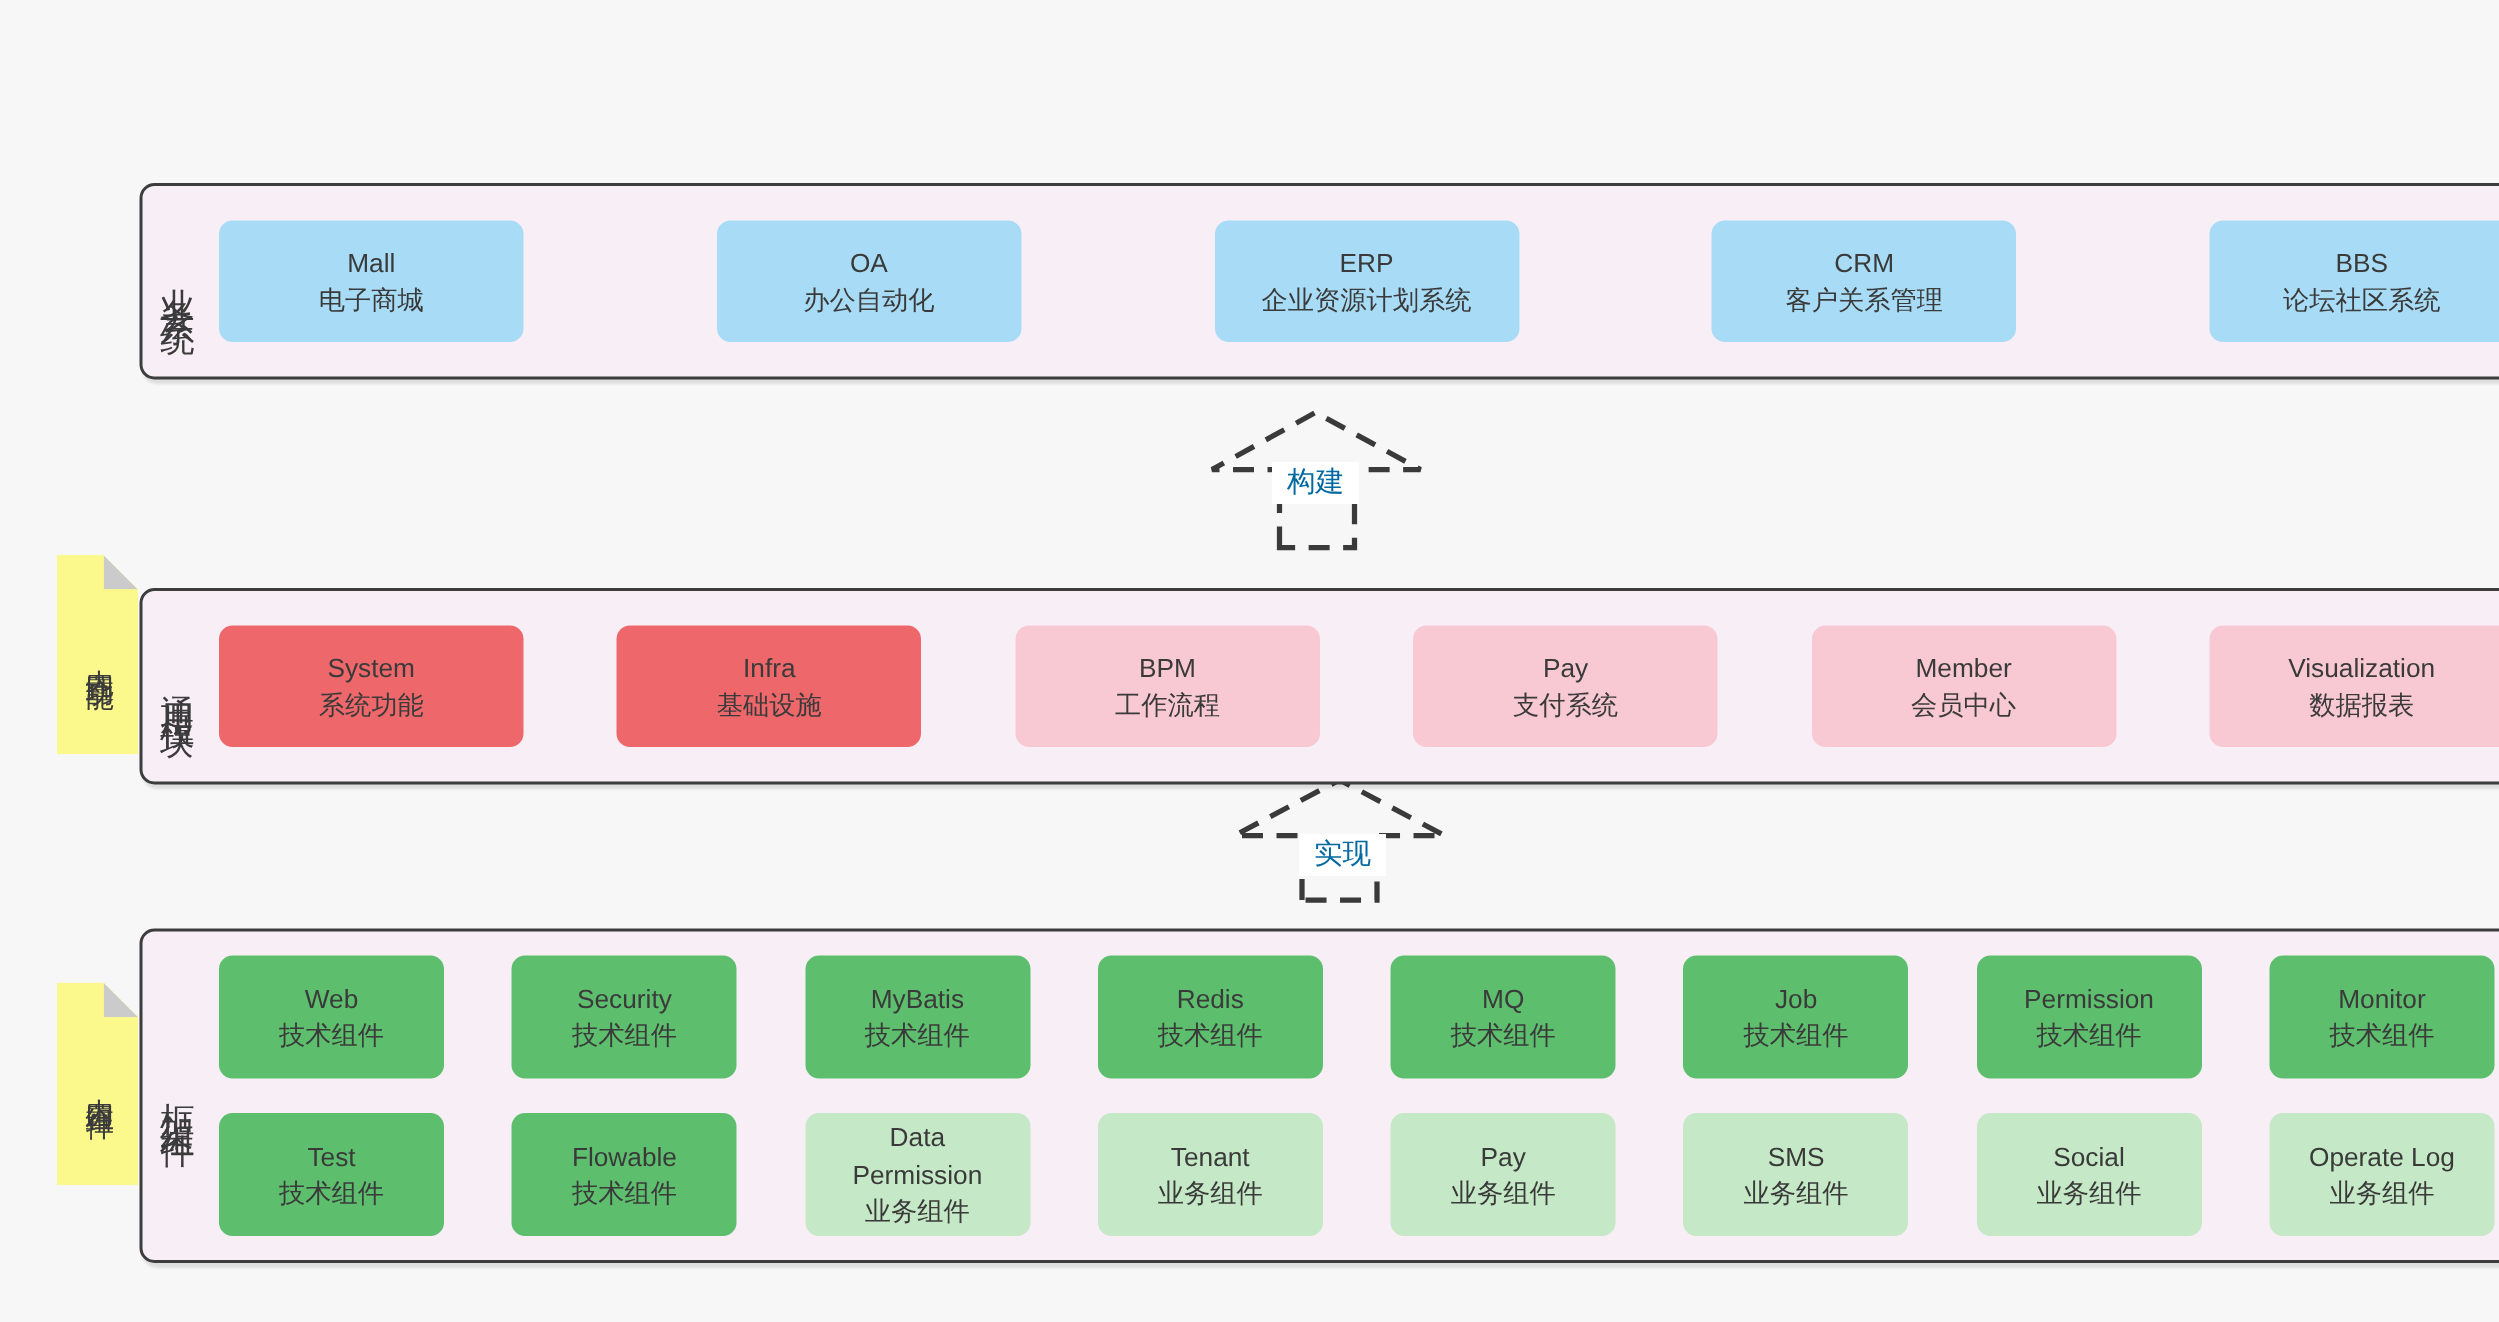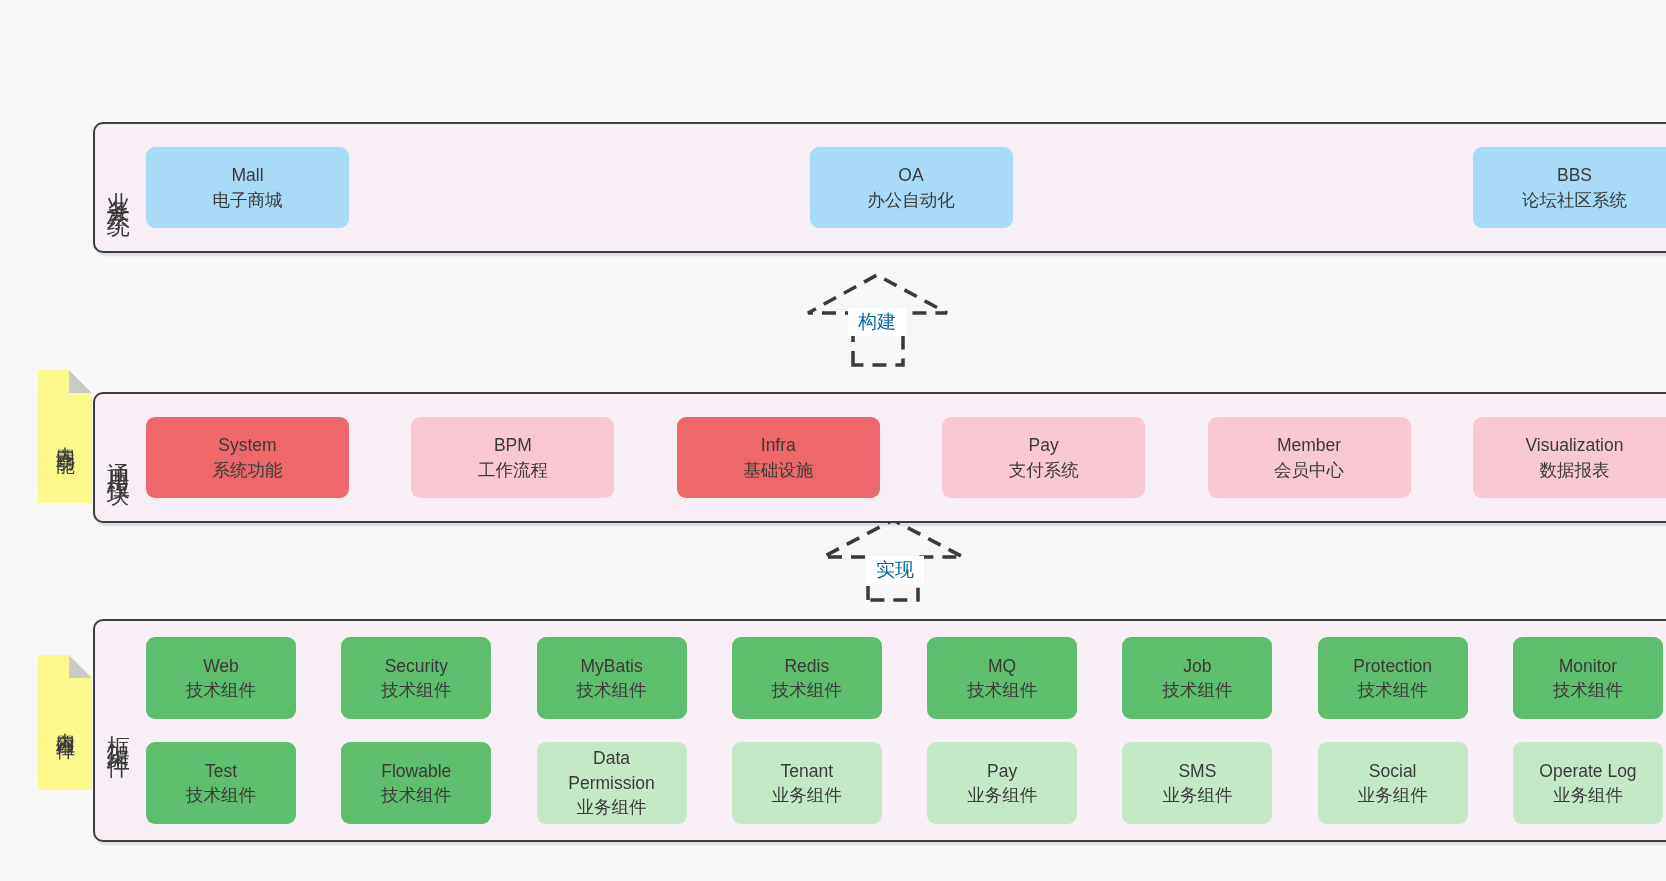--- a/index.html
+++ b/index.html
@@ -114,20 +114,28 @@
     <div class="boxes">
       <div class="box w6 blue">
         <span>Mall</span>
         <span>电子商城</span>
       </div>
       <div class="box w6 blue">
         <span>OA</span>
         <span>办公自动化</span>
       </div>
       <div class="box w6 blue">
+        <span>ERP</span>
+        <span>企业资源计划系统</span>
+      </div>
+      <div class="box w6 blue">
+        <span>CRM</span>
+        <span>客户关系管理</span>
+      </div>
+      <div class="box w6 blue">
         <span>BBS</span>
         <span>论坛社区系统</span>
       </div>
     </div>
   </section>
 
   <svg class="arrow-svg" style="left:798px;top:258px;" width="162" height="112" viewBox="0 0 162 112">
     <path d="M55 107 L55 55 L10 55 L79 17 L149 55 L105 55 L105 107 Z"></path>
   </svg>
   <div class="arrow-label" style="left:848px;top:308px;">构建</div>
@@ -139,27 +147,27 @@
 
   <section class="band band-2">
     <div class="label-col">
       <span class="vtext">通用模块</span>
     </div>
     <div class="boxes">
       <div class="box w6 red">
         <span>System</span>
         <span>系统功能</span>
       </div>
-      <div class="box w6 pink">
-        <span>BPM</span>
-        <span>工作流程</span>
-      </div>
       <div class="box w6 red">
         <span>Infra</span>
         <span>基础设施</span>
+      </div>
+      <div class="box w6 pink">
+        <span>BPM</span>
+        <span>工作流程</span>
       </div>
       <div class="box w6 pink">
         <span>Pay</span>
         <span>支付系统</span>
       </div>
       <div class="box w6 pink">
         <span>Member</span>
         <span>会员中心</span>
       </div>
       <div class="box w6 pink">
@@ -203,21 +211,21 @@
         </div>
         <div class="box w8 green">
           <span>MQ</span>
           <span>技术组件</span>
         </div>
         <div class="box w8 green">
           <span>Job</span>
           <span>技术组件</span>
         </div>
         <div class="box w8 green">
-          <span>Protection</span>
+          <span>Permission</span>
           <span>技术组件</span>
         </div>
         <div class="box w8 green">
           <span>Monitor</span>
           <span>技术组件</span>
         </div>
       </div>
       <div class="boxes">
         <div class="box w8 green">
           <span>Test</span>

